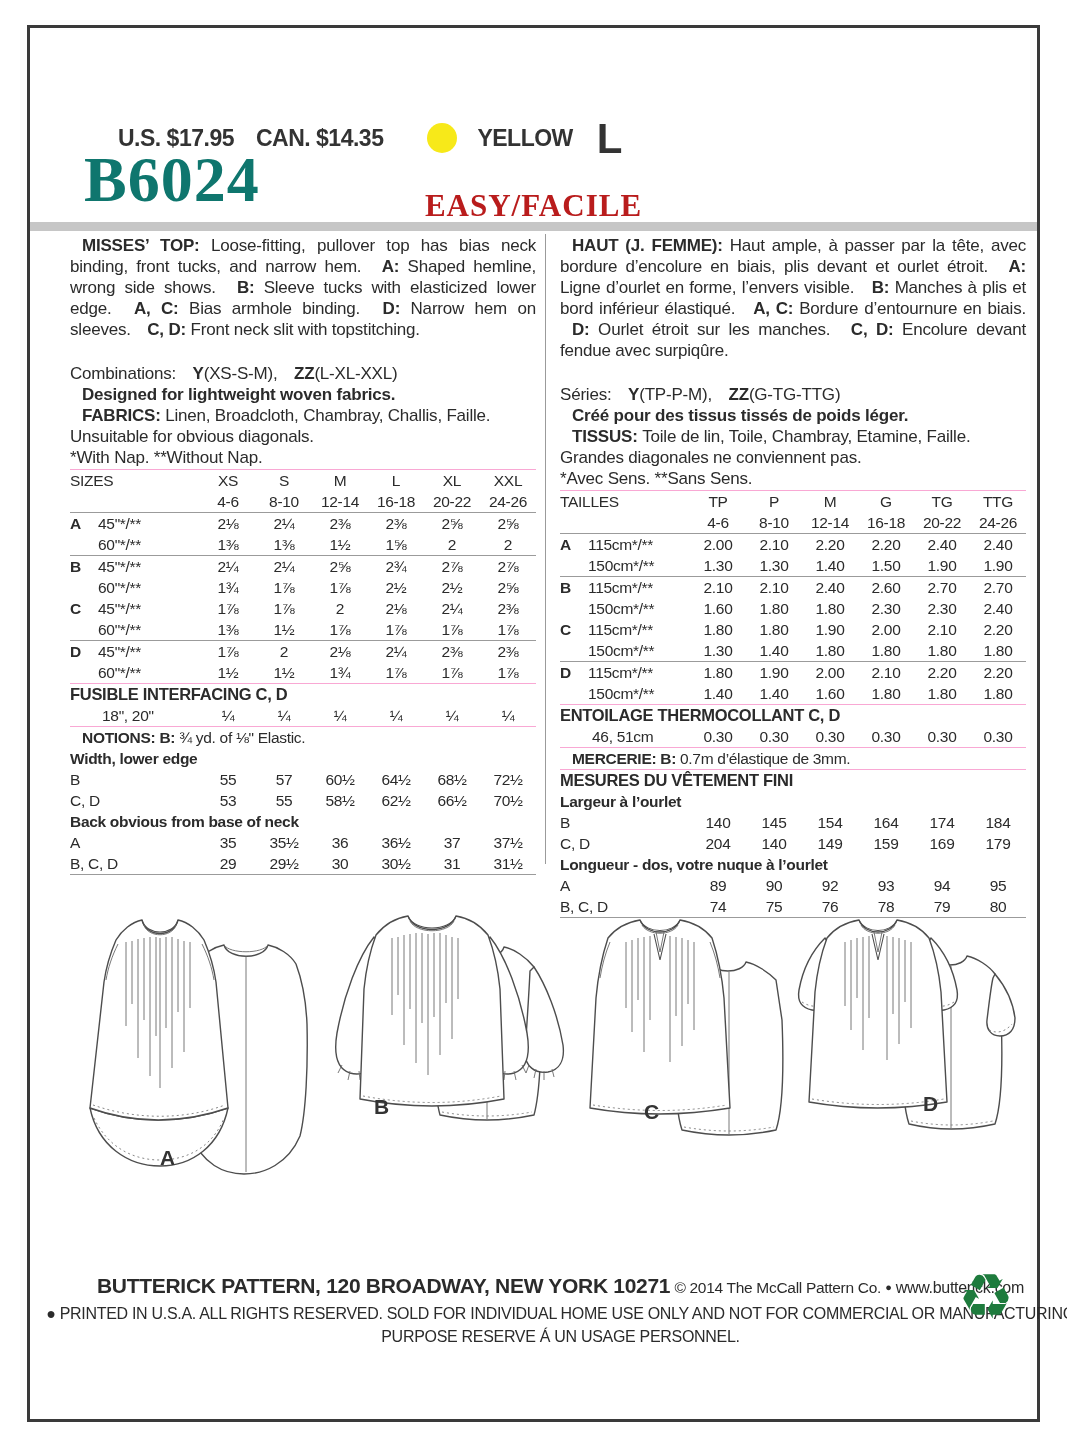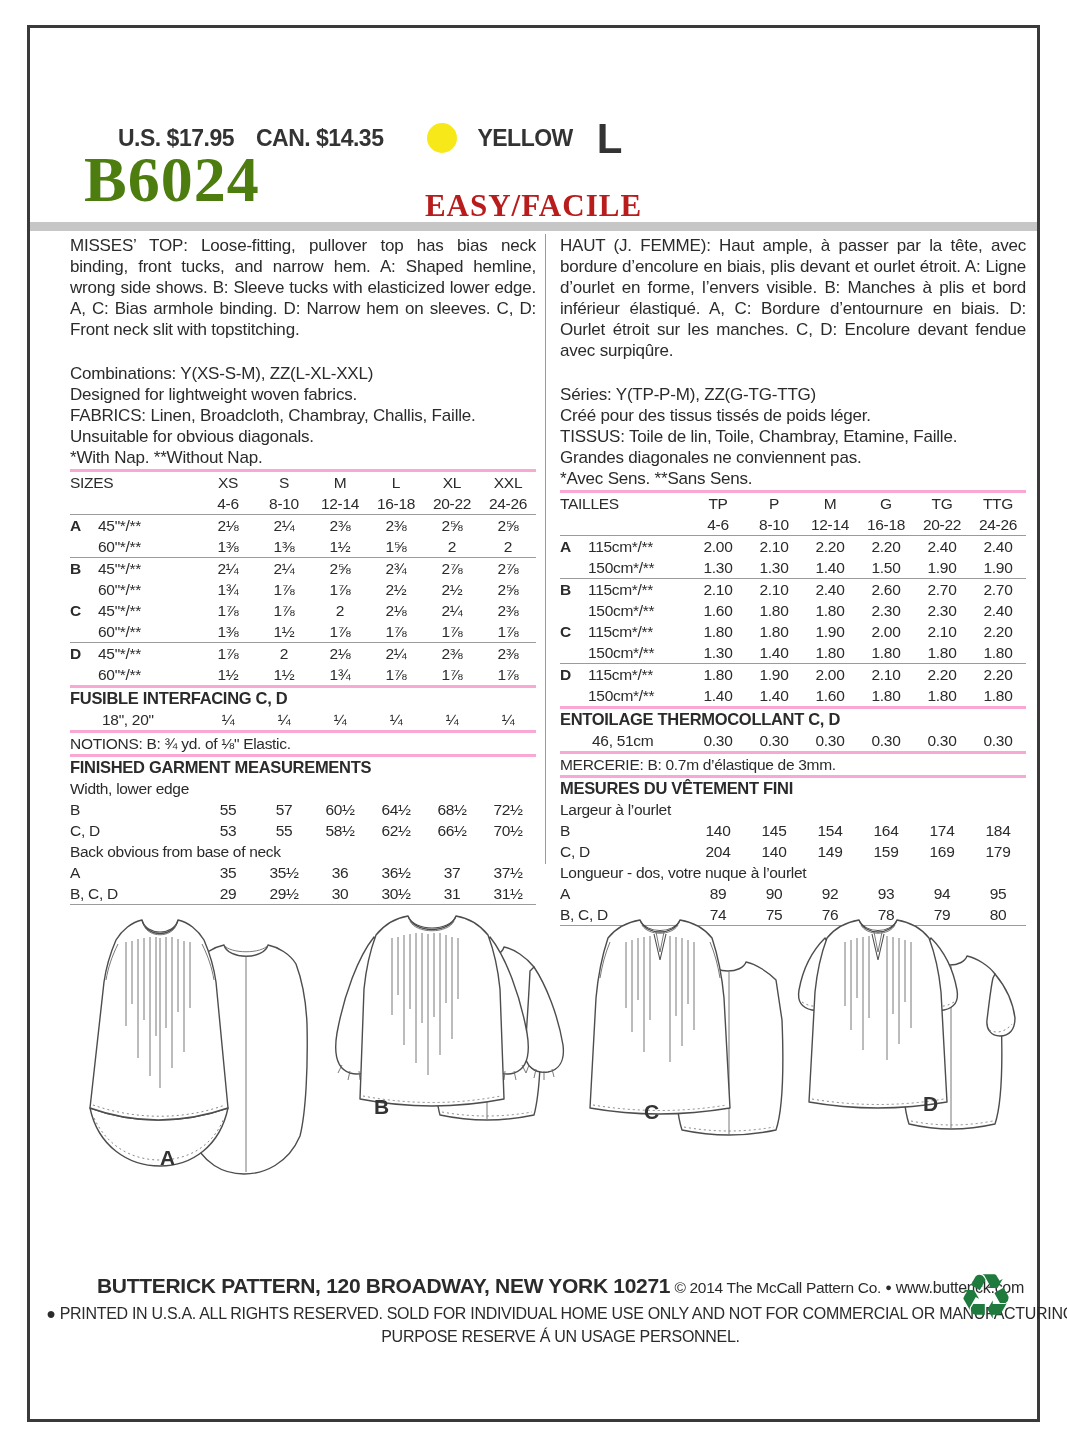--- a/index.html
+++ b/index.html
@@ -8,43 +8,43 @@
   .frame{position:absolute;left:27px;top:25px;width:1007px;height:1391px;border:3px solid #3a3a3a;}
 
   
   .price-line{position:absolute;top:86px;left:56px;display:flex;align-items:center;
               font-weight:bold;font-size:23px;letter-spacing:-0.5px;white-space:nowrap;color:#333;margin-left:32px;}
   .price.can{margin-left:22px;}
   .dot{width:30px;height:30px;border-radius:50%;background:#f7e919;margin-left:44px;}
   .color-name{margin-left:20px;}
   .size-letter{margin-left:24px;font-size:42px;transform:translateY(1px);}
   .pattern-number{position:absolute;top:120px;left:54px;font-family:"Liberation Serif",serif;
-                  font-weight:600;font-size:64px;line-height:1;letter-spacing:1px;color:#4d7c0f;}
+                  font-weight:600;font-size:64px;line-height:1;letter-spacing:1px;color:#0f766e;}
   .difficulty{position:absolute;top:160px;left:0;width:100%;text-align:center;
               font-family:"Liberation Serif",serif;font-weight:bold;font-size:31px;letter-spacing:1px;color:#b91c1c;}
   .gray-bar{position:absolute;top:194px;left:0;width:100%;height:9px;background:#c6c6c6;}
   .col-divider{position:absolute;top:206px;left:515px;width:1px;height:630px;background:#9b9b9b;}
 
   
   .col{position:absolute;top:207px;width:466px;font-size:17px;line-height:21px;letter-spacing:-0.2px;}
   .col.left{left:40px;}
   .col.right{left:530px;}
   .desc{margin:0 0 23px 0;text-align:justify;}
-  .b{font-weight:normal;}
+  .b{font-weight:bold;margin-left:12px;}
   .line{height:21px;white-space:nowrap;overflow:hidden;}
 
   
   table.sz{width:466px;border-collapse:collapse;table-layout:fixed;margin-top:1px;
            border-bottom:1px solid #9b9b9b;}
   table.sz td{padding:0;height:20px;font-size:15.5px;letter-spacing:-0.3px;text-align:center;vertical-align:middle;white-space:nowrap;}
   table.sz td.lbl{text-align:left;}
   table.sz td.w{text-align:left;padding-left:4px;}
   table.sz td.view{font-weight:bold;text-align:left;}
   table.sz td.ind{padding-left:32px;}
-  table.sz tr.rule td{border-top:3px solid #f9a8d4;}
+  table.sz tr.rule td{border-top:1px solid #f9a8d4;}
   table.sz tr.sep td{border-top:1px solid #9b9b9b;}
   table.sz td.sect{font-weight:bold;font-size:16.5px;}
   col.c-view{width:24px;} col.c-w{width:106px;} col.c-v{width:56px;}
 
   
   .views{position:absolute;left:0;top:872px;width:1007px;height:310px;}
   .views figure{position:absolute;margin:0;}
   .view-label{position:absolute;font-weight:bold;font-size:21px;color:#333;}
   svg .g{fill:#fff;stroke:#4d4d4d;stroke-width:1.4;stroke-linejoin:round;}
   svg .t{fill:none;stroke:#6a6a6a;stroke-width:0.9;}
@@ -218,23 +218,20 @@
             <td>¼</td>
               <td>¼</td>
               <td>¼</td>
           </tr>
           </tbody>
         <tbody>
           <tr class="rule">
               <td colspan="8" class="lbl">
             <span class="b">NOTIONS: B: </span><span>¾ yd. of ⅛" Elastic.</span>
           </td>
-            </tr>
-          <tr class="rule">
-              <td colspan="8" class="lbl sect">FINISHED GARMENT MEASUREMENTS</td>
             </tr>
           <tr>
               <td colspan="8" class="lbl b">Width, lower edge</td>
             </tr>
         </tbody>
         <tbody>
 
         <tr>
             <td colspan="2" class="lbl">B</td>
             <td>55</td>

